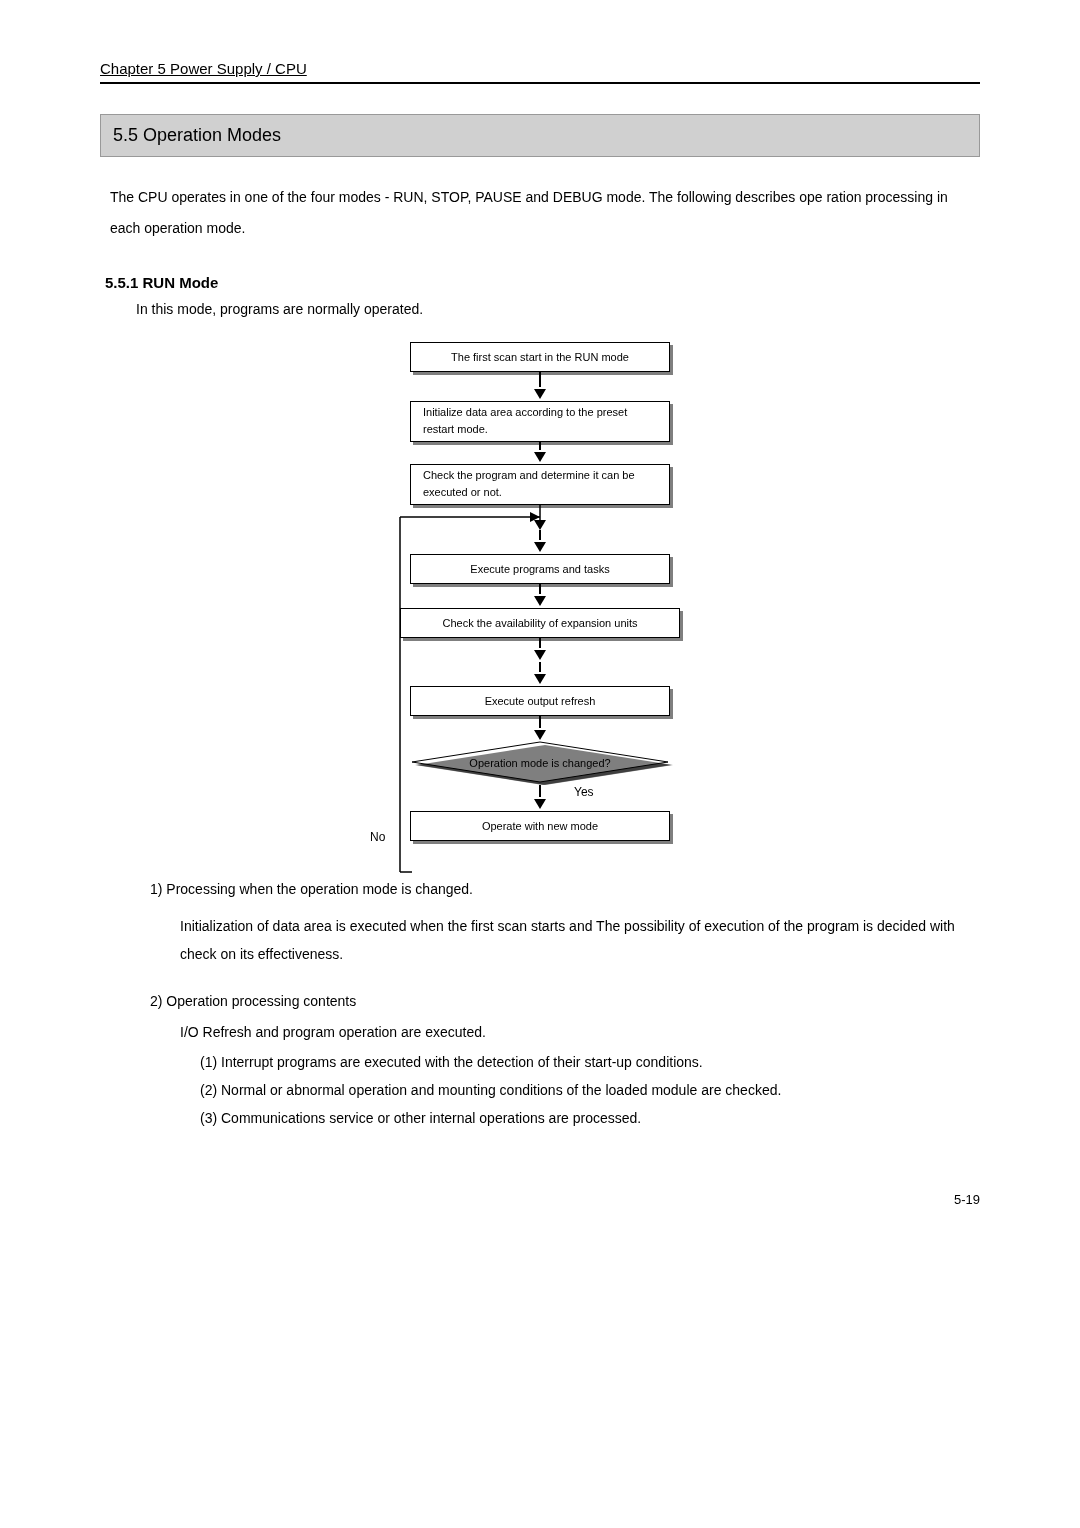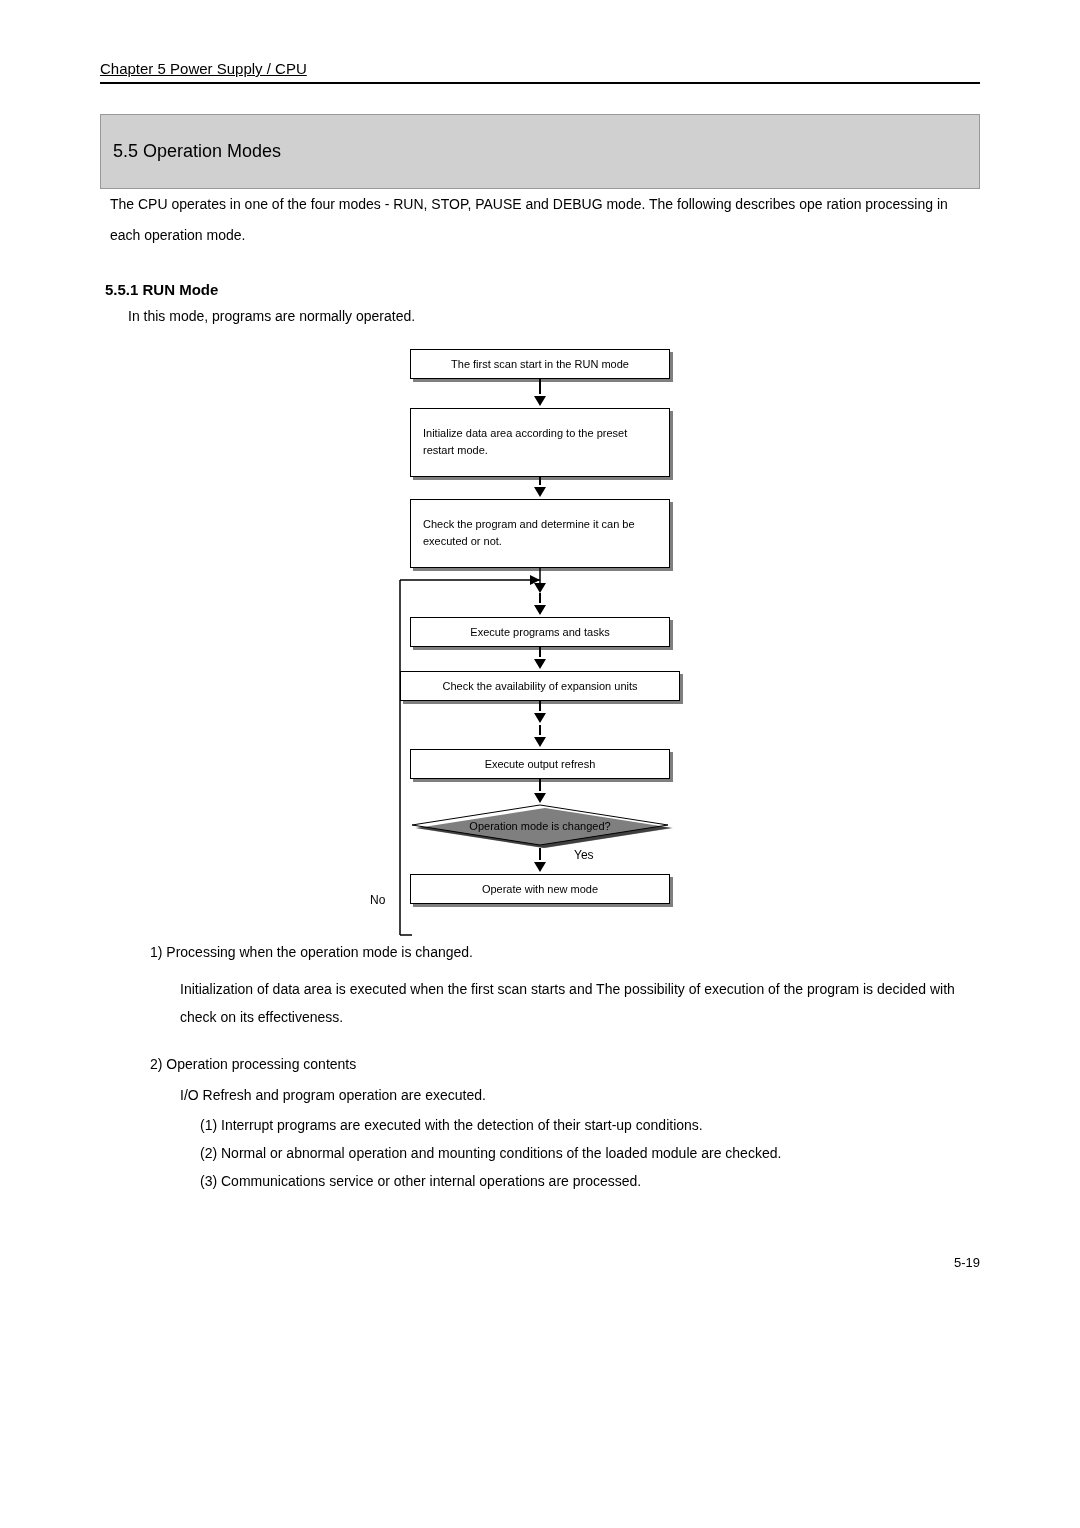--- a/index.html
+++ b/index.html
@@ -21,36 +21,37 @@
       font-size: 15px;
       margin-bottom: 5px;
     }
     .chapter-underline {
       border-bottom: 2px solid #000;
       margin-bottom: 30px;
     }
     .section-title {
       background: #d0d0d0;
       border: 1px solid #999;
-      padding: 26px 12px;
+      padding: 10px 12px;
       font-size: 18px;
+      margin-bottom: 25px;
     }
     .intro-text {
       margin-left: 10px;
       margin-bottom: 30px;
       line-height: 2.2;
     }
     .subsection-title {
       margin-left: 5px;
       font-size: 15px;
       font-weight: bold;
       margin-bottom: 10px;
     }
     .subsection-text {
-      margin-left: 28px;
+      margin-left: 36px;
       margin-bottom: 25px;
     }
     .flowchart {
       display: flex;
       flex-direction: column;
       align-items: center;
       margin: 0 auto 40px;
       position: relative;
     }
     .flow-box {
@@ -58,21 +59,21 @@
       box-shadow: 3px 3px 0 rgba(0,0,0,0.5);
       padding: 8px 0;
       background: #fff;
       text-align: center;
       font-size: 11px;
       width: 260px;
     }
     .flow-box.tall {
       text-align: left;
       line-height: 1.6;
-      padding: 16px 12px;
+      padding: 2px 12px;
     }
     .flow-box.wide {
       width: 280px;
     }
     .arrow-down {
       width: 0;
       height: 0;
       border-left: 6px solid transparent;
       border-right: 6px solid transparent;
       border-top: 10px solid #000;

